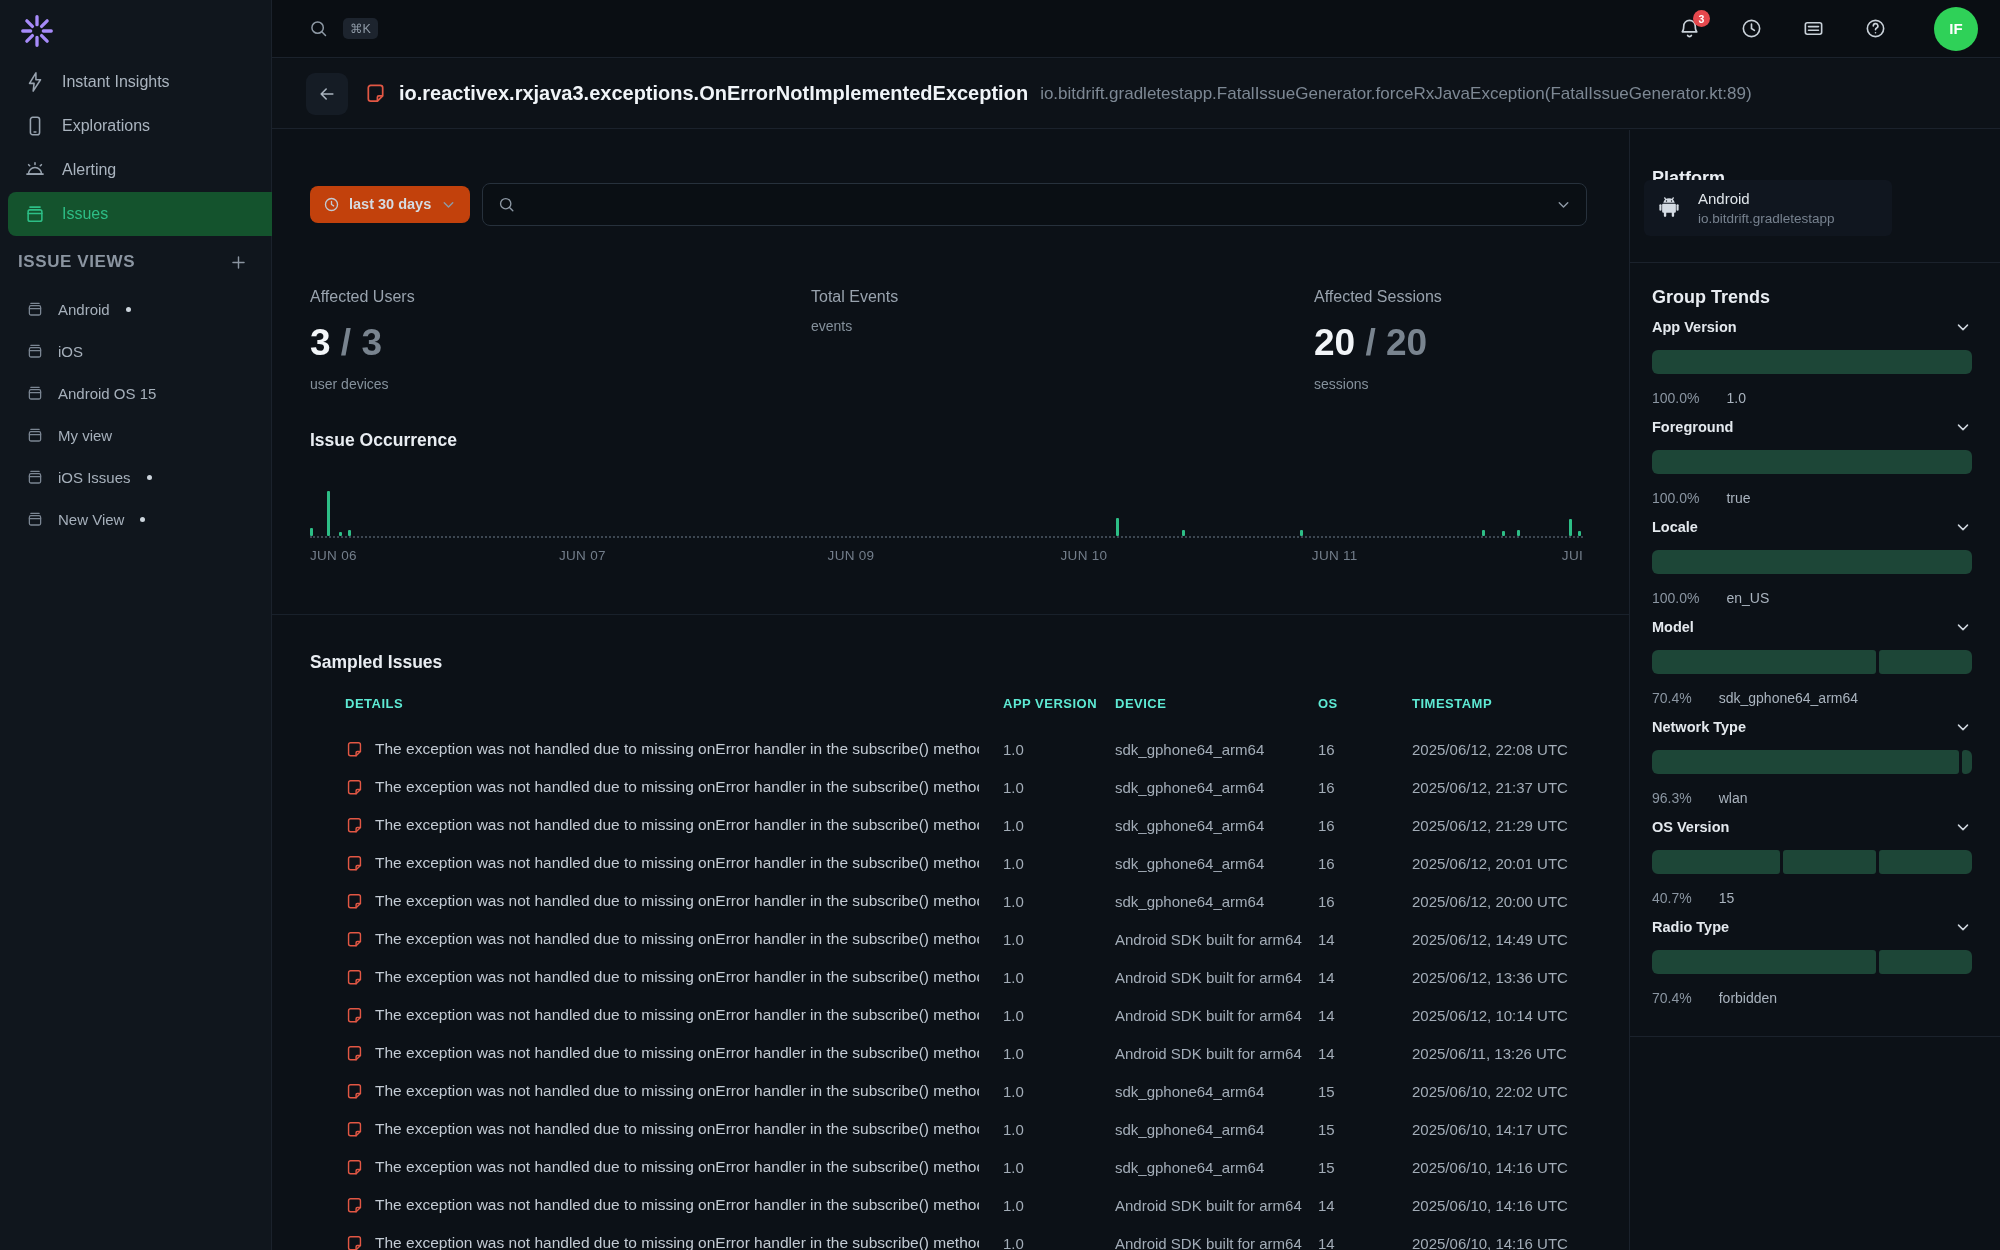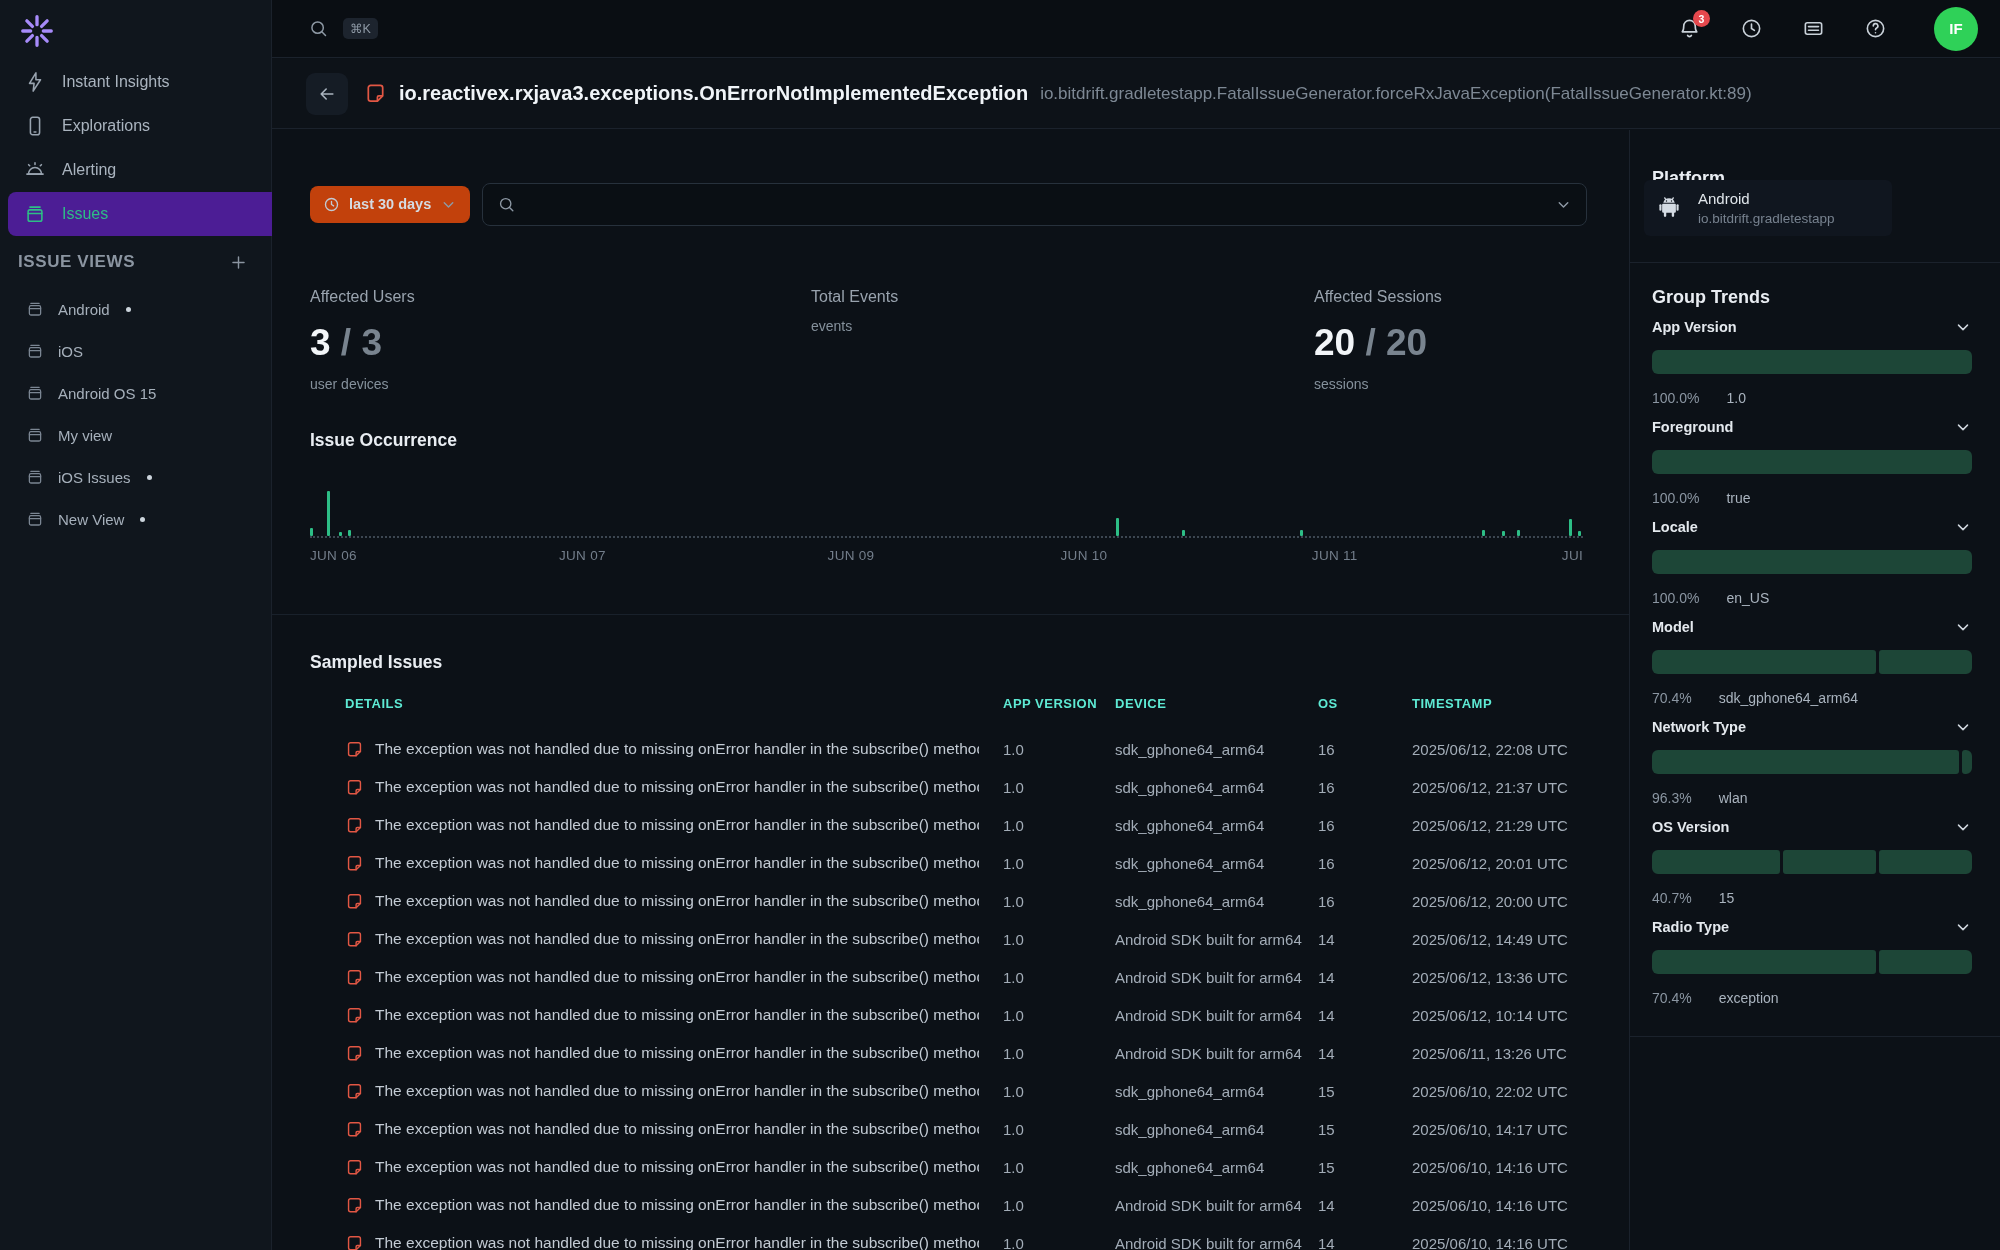--- a/index.html
+++ b/index.html
@@ -8,21 +8,21 @@
          font-family:"Liberation Sans",sans-serif;background:#0c1117;color:#e8edf2;}
 
   
   .sidebar{position:absolute;left:0;top:0;width:272px;height:1250px;background:#10161d;border-right:1px solid #1b222c;}
   .logo{position:absolute;left:18px;top:12px;width:38px;height:38px;color:#a78bfa;}
   .logo svg{width:38px;height:38px;}
   .nav{position:absolute;left:0;top:60px;width:304px;}
   .nav-item{display:flex;align-items:center;gap:16px;height:44px;margin:0 8px;padding:0 16px;border-radius:8px;
             color:#aab4bf;font-size:16px;cursor:pointer;}
   .nav-item .icon{width:22px;height:22px;flex:0 0 22px;color:#98a3af;}
-  .nav-item.active{background:#4c1d95;color:#2dbe86;}
+  .nav-item.active{background:#14532d;color:#2dbe86;}
   .nav-item.active .icon{color:#2dbe86;}
   .icon svg{width:100%;height:100%;display:block;}
   .views-header{position:absolute;left:0;top:252px;width:272px;display:flex;align-items:center;padding:0 24px 0 18px;
                 color:#8b95a1;font-size:17px;font-weight:700;letter-spacing:.6px;}
   .views-header .plus{margin-left:auto;width:19px;height:19px;color:#8b95a1;cursor:pointer;}
   .views-list{position:absolute;left:0;top:288px;width:272px;}
   .view-item{display:flex;align-items:center;gap:14px;height:42px;margin:0 8px;padding:0 18px;border-radius:8px;
              color:#a6b0bb;font-size:15px;cursor:pointer;}
   .view-item .icon{width:18px;height:18px;flex:0 0 18px;color:#7b8693;}
   .dot{width:5px;height:5px;border-radius:50%;background:#ccd4dc;margin-left:2px;}
@@ -709,20 +709,20 @@
             <span class="chev"><svg viewBox="0 0 24 24" fill="none" stroke="currentColor" stroke-linecap="round" stroke-linejoin="round" stroke-width="2">
                 <path d="M6 9.5l6 6 6-6"></path>
               </svg></span>
           </div>
           <div class="trend-bar">
             <div class="seg" style="flex: 0 0 calc(70.4% - 1.5px);"></div>
             <div class="seg" style="flex: 0 0 calc(29.6% - 1.5px);"></div>
           </div>
           <div class="trend-meta">
             <span class="trend-pct">70.4%</span>
-            <span class="trend-val">exception</span>
+            <span class="trend-val">forbidden</span>
           </div>
         </div>
       </div>
     <div class="rp-bottom"></div>
   </aside>
 
 </div>
 
 </body></html>

